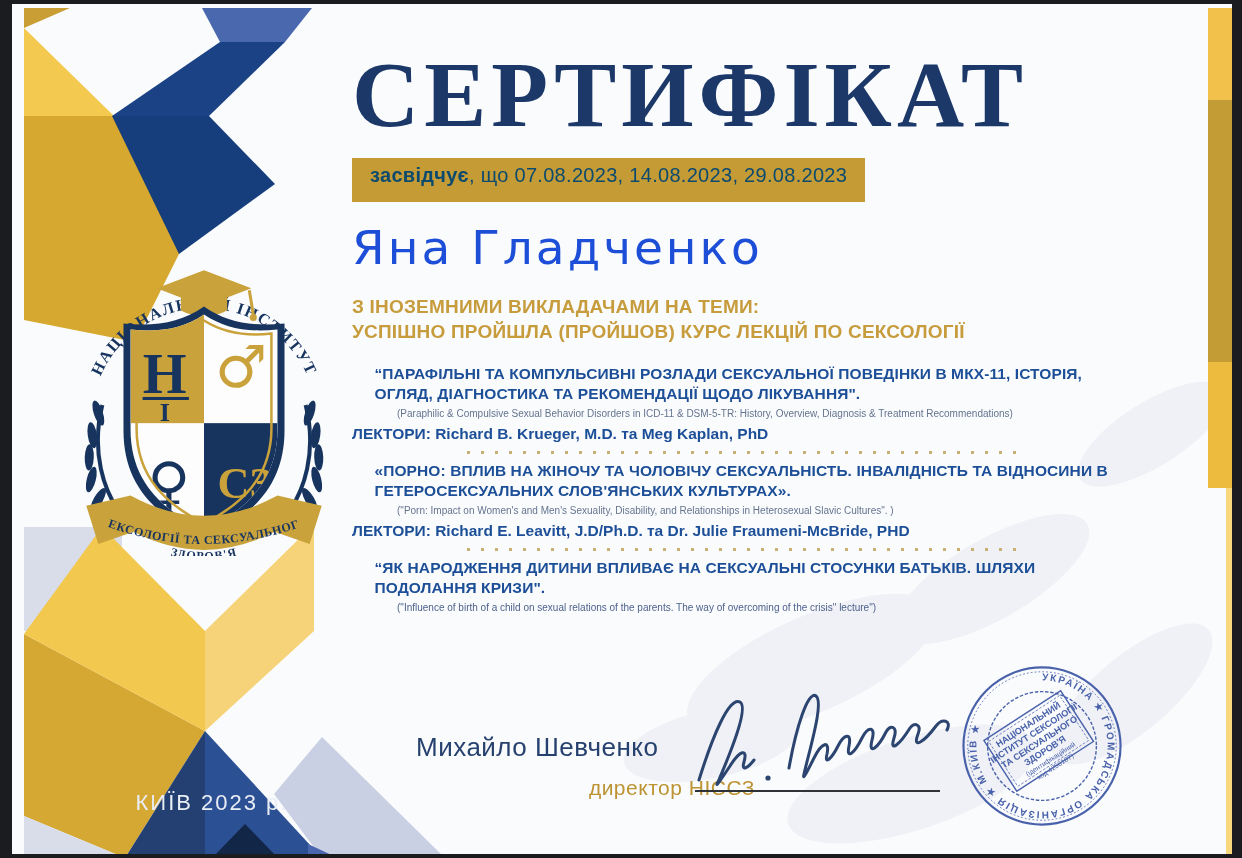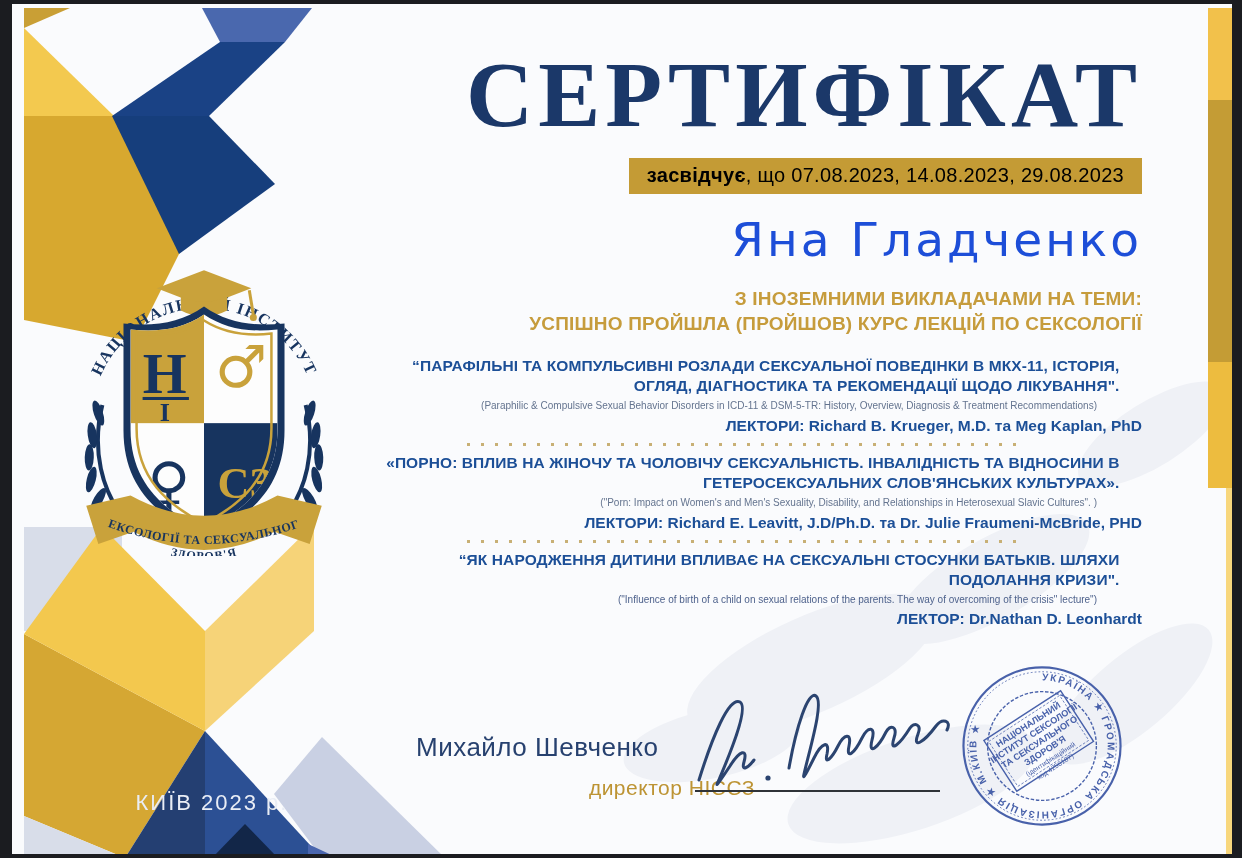--- a/index.html
+++ b/index.html
@@ -1,25 +1,25 @@
 <!DOCTYPE html>
 <html><head>
 <meta charset="utf-8">
 <style>
   html,body{margin:0;padding:0;background:#2a2b2f;}
   .frame{position:relative;width:1242px;height:858px;background:#1b1c20;overflow:hidden;
          font-family:"Liberation Sans",sans-serif;}
   .cert{position:absolute;left:12px;top:4px;right:10px;bottom:4px;background:#fafbfd;overflow:hidden;}
   .deco{position:absolute;left:0;top:0;width:1242px;height:858px;pointer-events:none;}
   
-  .content{position:absolute;left:340px;top:44px;width:790px;text-align:right;}
+  .content{position:absolute;left:340px;top:44px;width:790px;text-align:left;}
   .title{font-family:"Liberation Serif",serif;font-weight:700;font-size:93px;line-height:1.0;
          color:#1b3869;letter-spacing:5px;margin:0 0 17px 0;}
-  .banner{display:inline-block;background:#c49b35;color:#000000;font-size:20px;
-          padding:6px 18px 7px 18px;margin:0 0 21px 0;letter-spacing:.3px;}
+  .banner{display:inline-block;background:#c49b35;color:#0c4a6e;font-size:20px;
+          padding:6px 18px 15px 18px;margin:0 0 21px 0;letter-spacing:.3px;}
   .banner b{font-weight:700;}
   .name{font-family:"DejaVu Sans",sans-serif;font-size:47px;line-height:1.05;color:#1d4ed8;
         letter-spacing:3px;margin:0 0 23px 0;font-weight:400;}
   .intro{color:#c69c3c;font-weight:700;font-size:19px;line-height:1.3;margin:0 0 19px 0;letter-spacing:.2px;}
   .lec-title{color:#1c4f97;font-weight:700;font-size:15.5px;line-height:1.34;margin:0 auto;max-width:745px;letter-spacing:.1px;}
   .lec-en{color:#64748f;font-size:10px;line-height:1.24;margin:3px auto 0 auto;max-width:700px;}
   .lec-en.darker{color:#4e628c;}
   .lec-by{color:#1c4f97;font-weight:700;font-size:15.5px;margin-top:4px;}
   .divider{width:560px;height:3px;margin:8px auto 7px auto;
            background:repeating-linear-gradient(to right,#c8b075 0 3px,transparent 3px 14px);}
@@ -159,21 +159,20 @@
       <div>
         <div class="lec-title">«ПОРНО: ВПЛИВ НА ЖІНОЧУ ТА ЧОЛОВІЧУ СЕКСУАЛЬНІСТЬ. ІНВАЛІДНІСТЬ ТА ВІДНОСИНИ В ГЕТЕРОСЕКСУАЛЬНИХ СЛОВ'ЯНСЬКИХ КУЛЬТУРАХ».</div>
         <div class="lec-en">("Porn: Impact on Women's and Men's Sexuality, Disability, and Relationships in Heterosexual Slavic Cultures". )</div>
         <div class="lec-by">ЛЕКТОРИ: Richard E. Leavitt, J.D/Ph.D. та Dr. Julie Fraumeni-McBride, PHD</div>
       </div>
       <div class="divider"></div>
 
       <div>
         <div class="lec-title">“ЯК НАРОДЖЕННЯ ДИТИНИ ВПЛИВАЄ НА СЕКСУАЛЬНІ СТОСУНКИ БАТЬКІВ. ШЛЯХИ ПОДОЛАННЯ КРИЗИ".</div>
         <div class="lec-en darker">("Influence of birth of a child on sexual relations of the parents. The way of overcoming of the crisis" lecture")</div>
-        <div class="lec-by">ЛЕКТОР: Dr.Nathan D. Leonhardt</div>
       </div>
     </div>
 
     <div class="sig-name">Михайло Шевченко</div>
     <div class="sig-role">директор НІССЗ</div>
     <div class="sig-line"></div>
     <svg class="sig-svg" width="290" height="135" viewBox="0 0 290 135">
       <g fill="none" stroke="#2b4470" stroke-width="3" stroke-linecap="round">
         <path d="M15,112 C28,70 45,28 56,34 C66,40 42,95 34,114 C30,122 38,110 46,98 C56,82 64,80 60,94 C57,104 64,100 70,92"></path>
         <circle cx="84" cy="110" r="2.6" fill="#2b4470" stroke="none"></circle>

